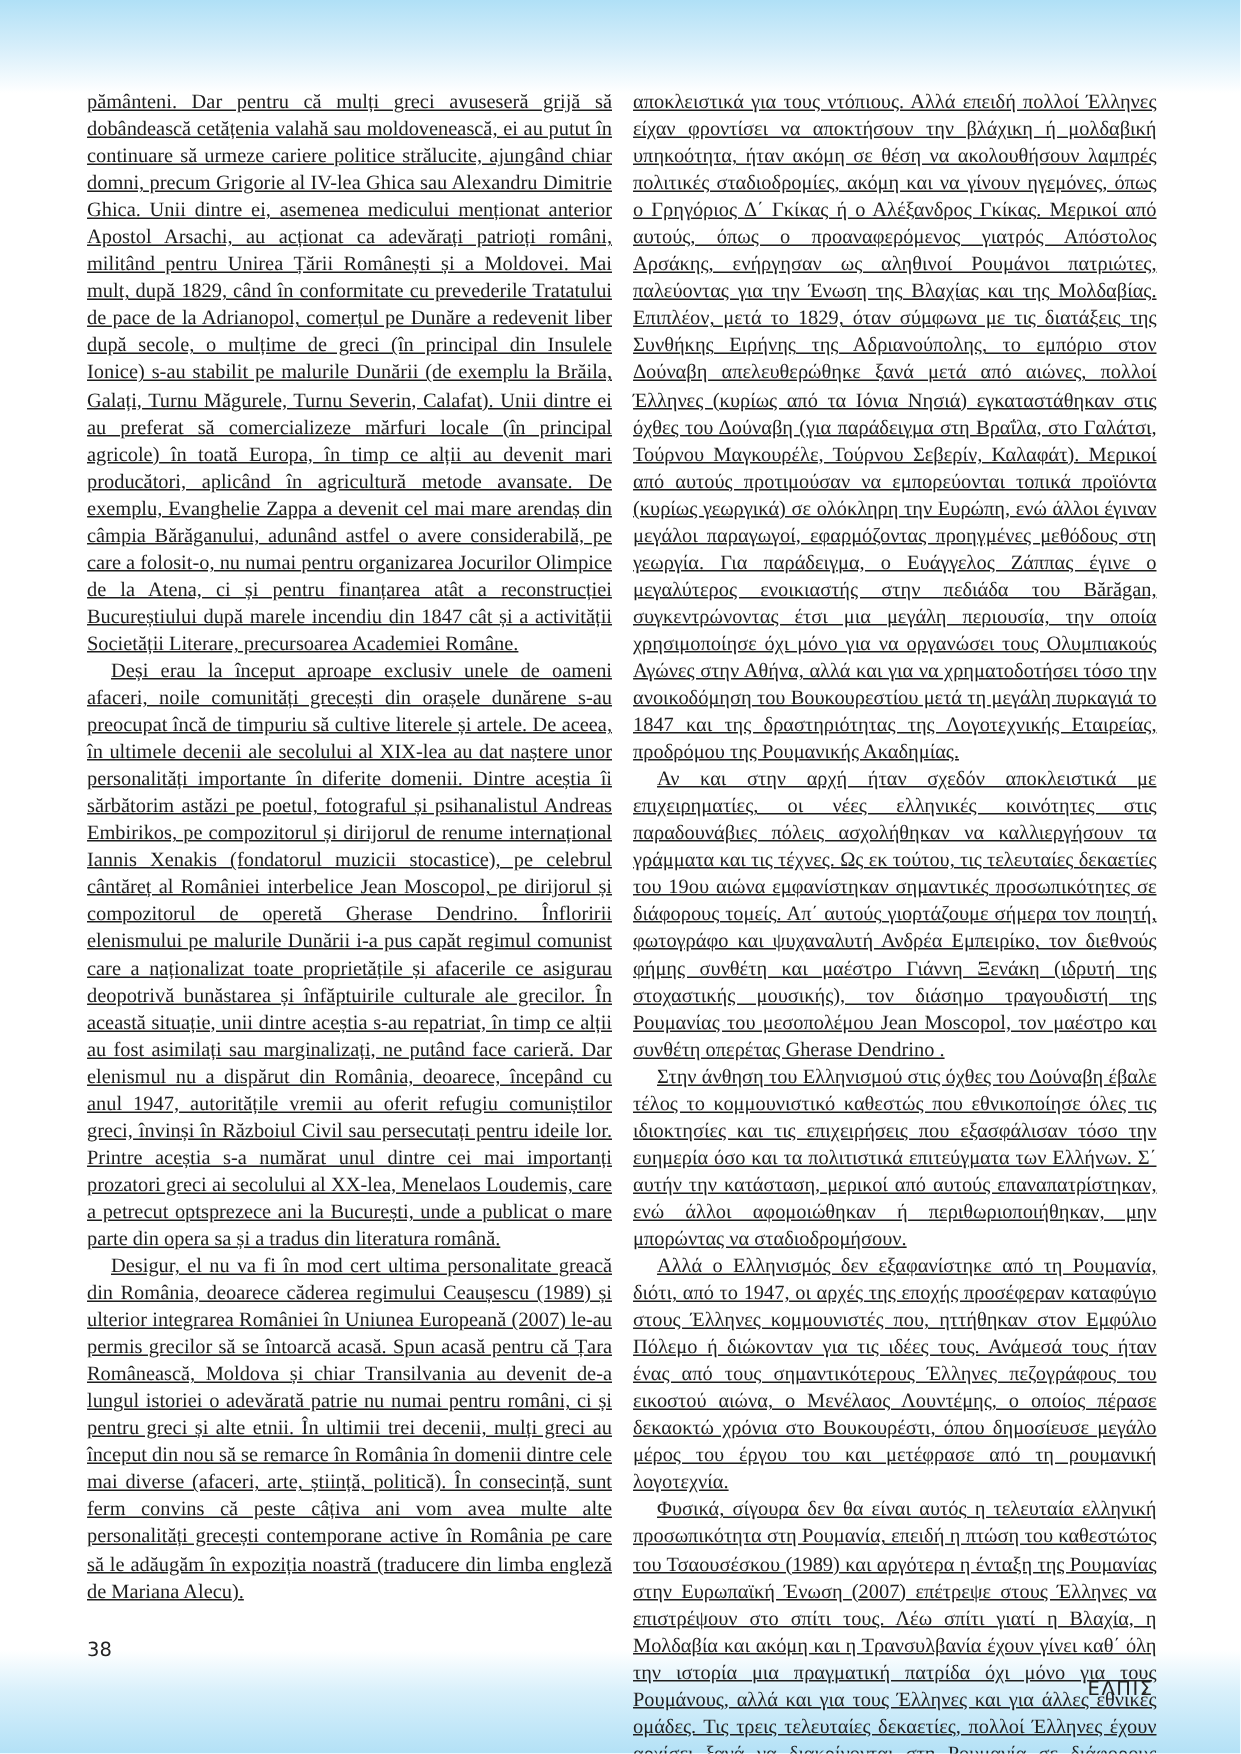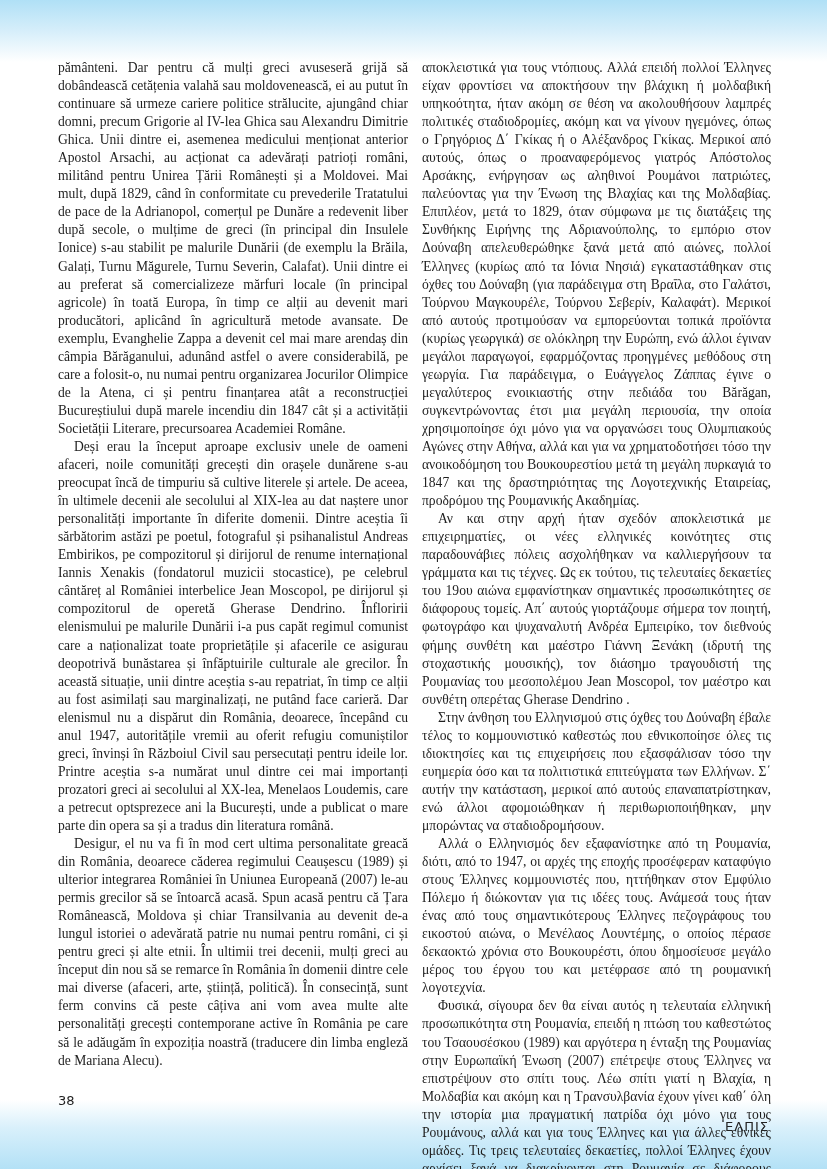--- a/index.html
+++ b/index.html
@@ -13,21 +13,21 @@
     position:absolute; left:0; top:0; width:827px; height:62px;
     background:linear-gradient(to bottom, #b0e0f6 0%, #d6eefa 50%, #ffffff 100%);
   }
   .bottom-band {
     position:absolute; left:0; top:1100px; width:827px; height:69px;
     background:linear-gradient(to bottom, #ffffff 0%, #d9f0fb 40%, #b3e1f6 100%);
   }
   .column {
     position:absolute; top:59px; width:350px;
     font-size:13.6px; line-height:18.05px;
-    text-align:justify; hyphens:none;
+    text-align:justify; hyphens:none;text-decoration:underline;
   }
   .col-left { left:58px; }
   .col-right { left:422px; width:349px; }
   .column p { margin:0; }
   .column p.indent { text-indent:16px; }
   .footer-page {
     position:absolute; left:58px; top:1093px;
     font-family:"DejaVu Sans", "Liberation Sans", sans-serif;
     font-size:13px; color:#222;
   }

